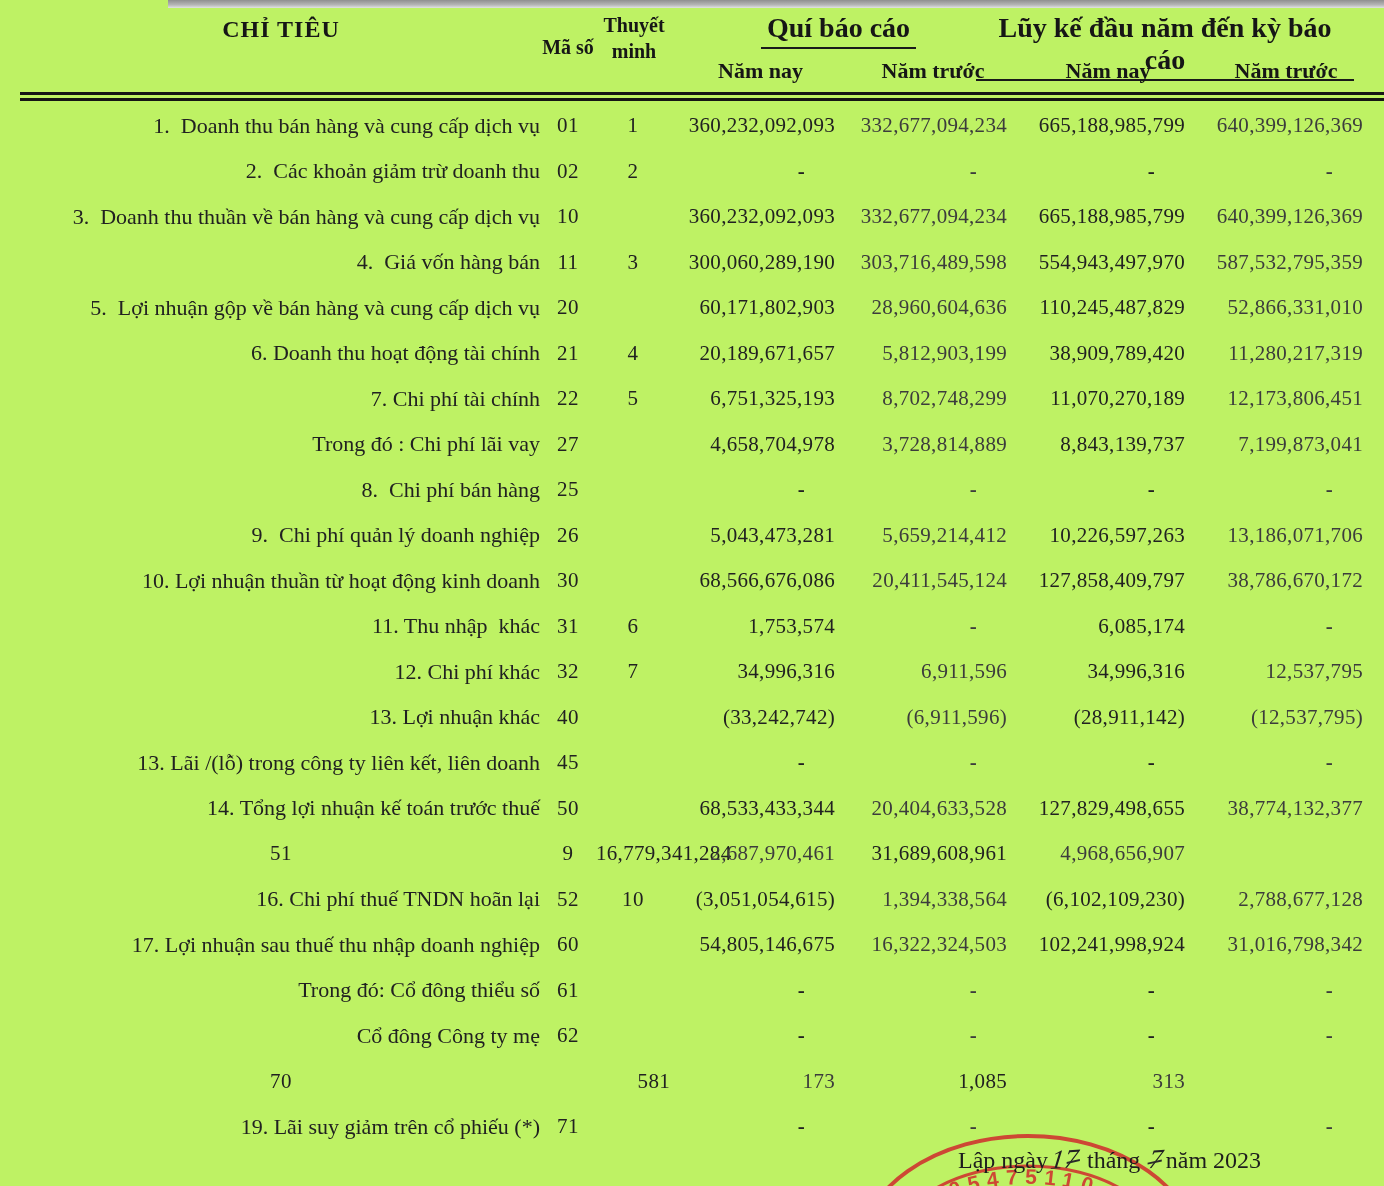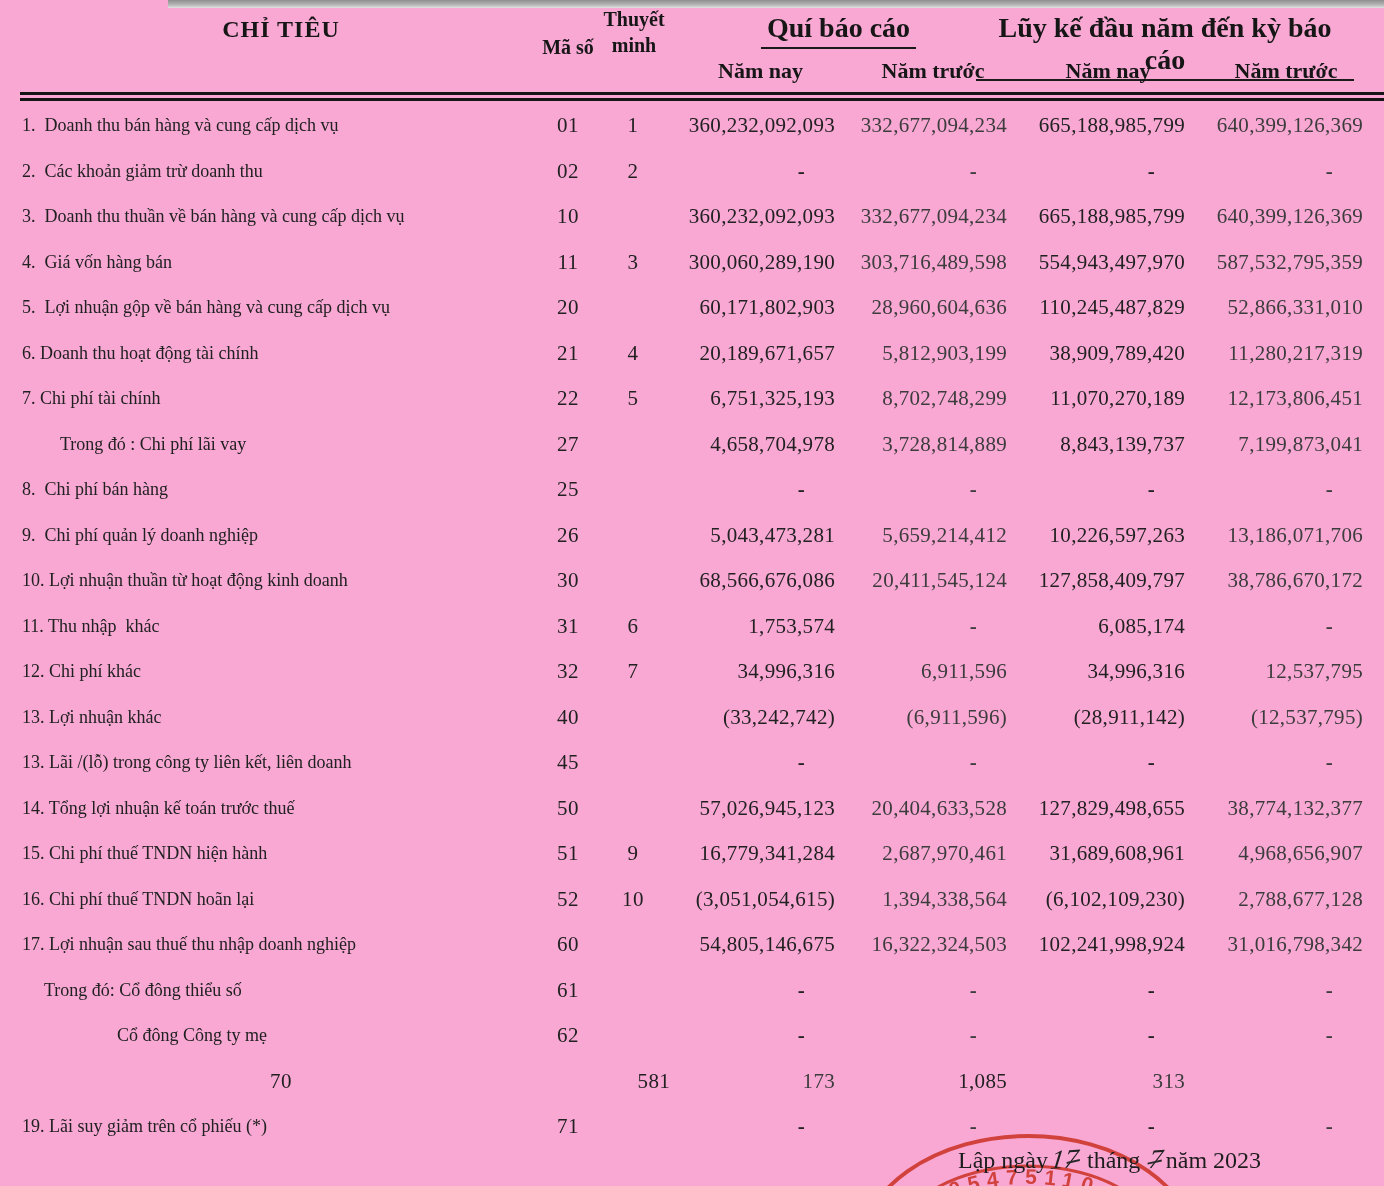--- a/index.html
+++ b/index.html
@@ -1,38 +1,38 @@
 <!DOCTYPE html>
 <html><head>
 <meta charset="utf-8">
 <style>
   * { margin:0; padding:0; box-sizing:border-box; }
   html,body { background:#e8e8e8; }
   .page {
     position:relative; width:1384px; height:1186px;
-    background:#f9a8d4; overflow:hidden;
+    background:#bef264; overflow:hidden;
     font-family:"Liberation Serif","DejaVu Serif",serif;
     color:#212121;
   }
   .scan-edge {
     position:absolute; top:0; left:168px; right:0; height:8px;
     background:linear-gradient(to bottom,#8f8f8f 0%,#b5b5b5 60%,#e2e2e2 100%);
   }
   
   .thead { position:absolute; top:0; left:0; right:0; height:103px; }
   .h-chitieu {
     position:absolute; left:22px; width:518px; top:16px; text-align:center;
     font-weight:bold; font-size:24px; letter-spacing:1px; color:#161616;
   }
   .h-maso {
     position:absolute; left:536px; width:64px; top:36px; text-align:center;
     font-weight:bold; font-size:20px; color:#161616;
   }
   .h-thuyetminh {
-    position:absolute; left:594px; width:80px; top:6px; text-align:center;
+    position:absolute; left:594px; width:80px; top:12px; text-align:center;
     font-weight:bold; font-size:20px; line-height:26px; color:#161616;
     white-space:pre-line;
   }
   .h-group-q { position:absolute; left:670px; width:337px; top:12px; text-align:center; }
   .h-group-y { position:absolute; left:976px; width:378px; top:12px; text-align:center; }
   .h-group-q span, .h-group-y span {
     display:inline-block; font-weight:bold; font-size:28px; color:#161616;
     border-bottom:2px solid #1a1a1a; padding:0 6px 3px;
   }
   .h-sub { position:absolute; top:58px; text-align:center; font-weight:bold; font-size:22px; color:#161616; }
@@ -46,21 +46,21 @@
   }
   
   .tbody { position:absolute; top:103px; left:0; right:0; }
   .row {
     display:grid;
     grid-template-columns:518px 56px 74px 165px 172px 178px 178px;
     padding-left:22px; padding-right:21px;
     height:45.5px; align-items:center;
   }
   .c { font-size:21px; }
-  .c.label { font-size:18px; white-space:pre; overflow:visible; }
+  .c.label { font-size:22px; white-space:pre; overflow:visible;text-align:right; }
   .c.code, .c.note { text-align:center; letter-spacing:0.5px; }
   .c.v { text-align:right; letter-spacing:0.3px; font-variant-numeric:tabular-nums; }
   .c.v.dash { padding-right:30px; font-weight:bold; }
   .c.v2c, .c.v4c { color:#3c3c3c; }
   
   .footer {
     position:absolute; left:958px; top:1144px; z-index:2;
     font-size:24px; color:#1d1d1d; white-space:nowrap;
   }
   .hand {
@@ -236,27 +236,26 @@
     <div class="c note"></div>
     <div class="c v v1 dash">-</div>
     <div class="c v v2 v2c dash">-</div>
     <div class="c v v3 dash">-</div>
     <div class="c v v4 v4c dash">-</div>
   </div>
       <div class="row">
     <div class="c label">14. Tổng lợi nhuận kế toán trước thuế</div>
     <div class="c code">50</div>
     <div class="c note"></div>
-    <div class="c v v1">57,026,945,123</div>
+    <div class="c v v1">68,533,433,344</div>
     <div class="c v v2 v2c">20,404,633,528</div>
     <div class="c v v3">127,829,498,655</div>
     <div class="c v v4 v4c">38,774,132,377</div>
   </div>
       <div class="row">
-    <div class="c label">15. Chi phí thuế TNDN hiện hành</div>
     <div class="c code">51</div>
     <div class="c note">9</div>
     <div class="c v v1">16,779,341,284</div>
     <div class="c v v2 v2c">2,687,970,461</div>
     <div class="c v v3">31,689,608,961</div>
     <div class="c v v4 v4c">4,968,656,907</div>
   </div>
       <div class="row">
     <div class="c label">16. Chi phí thuế TNDN hoãn lại</div>
     <div class="c code">52</div>

